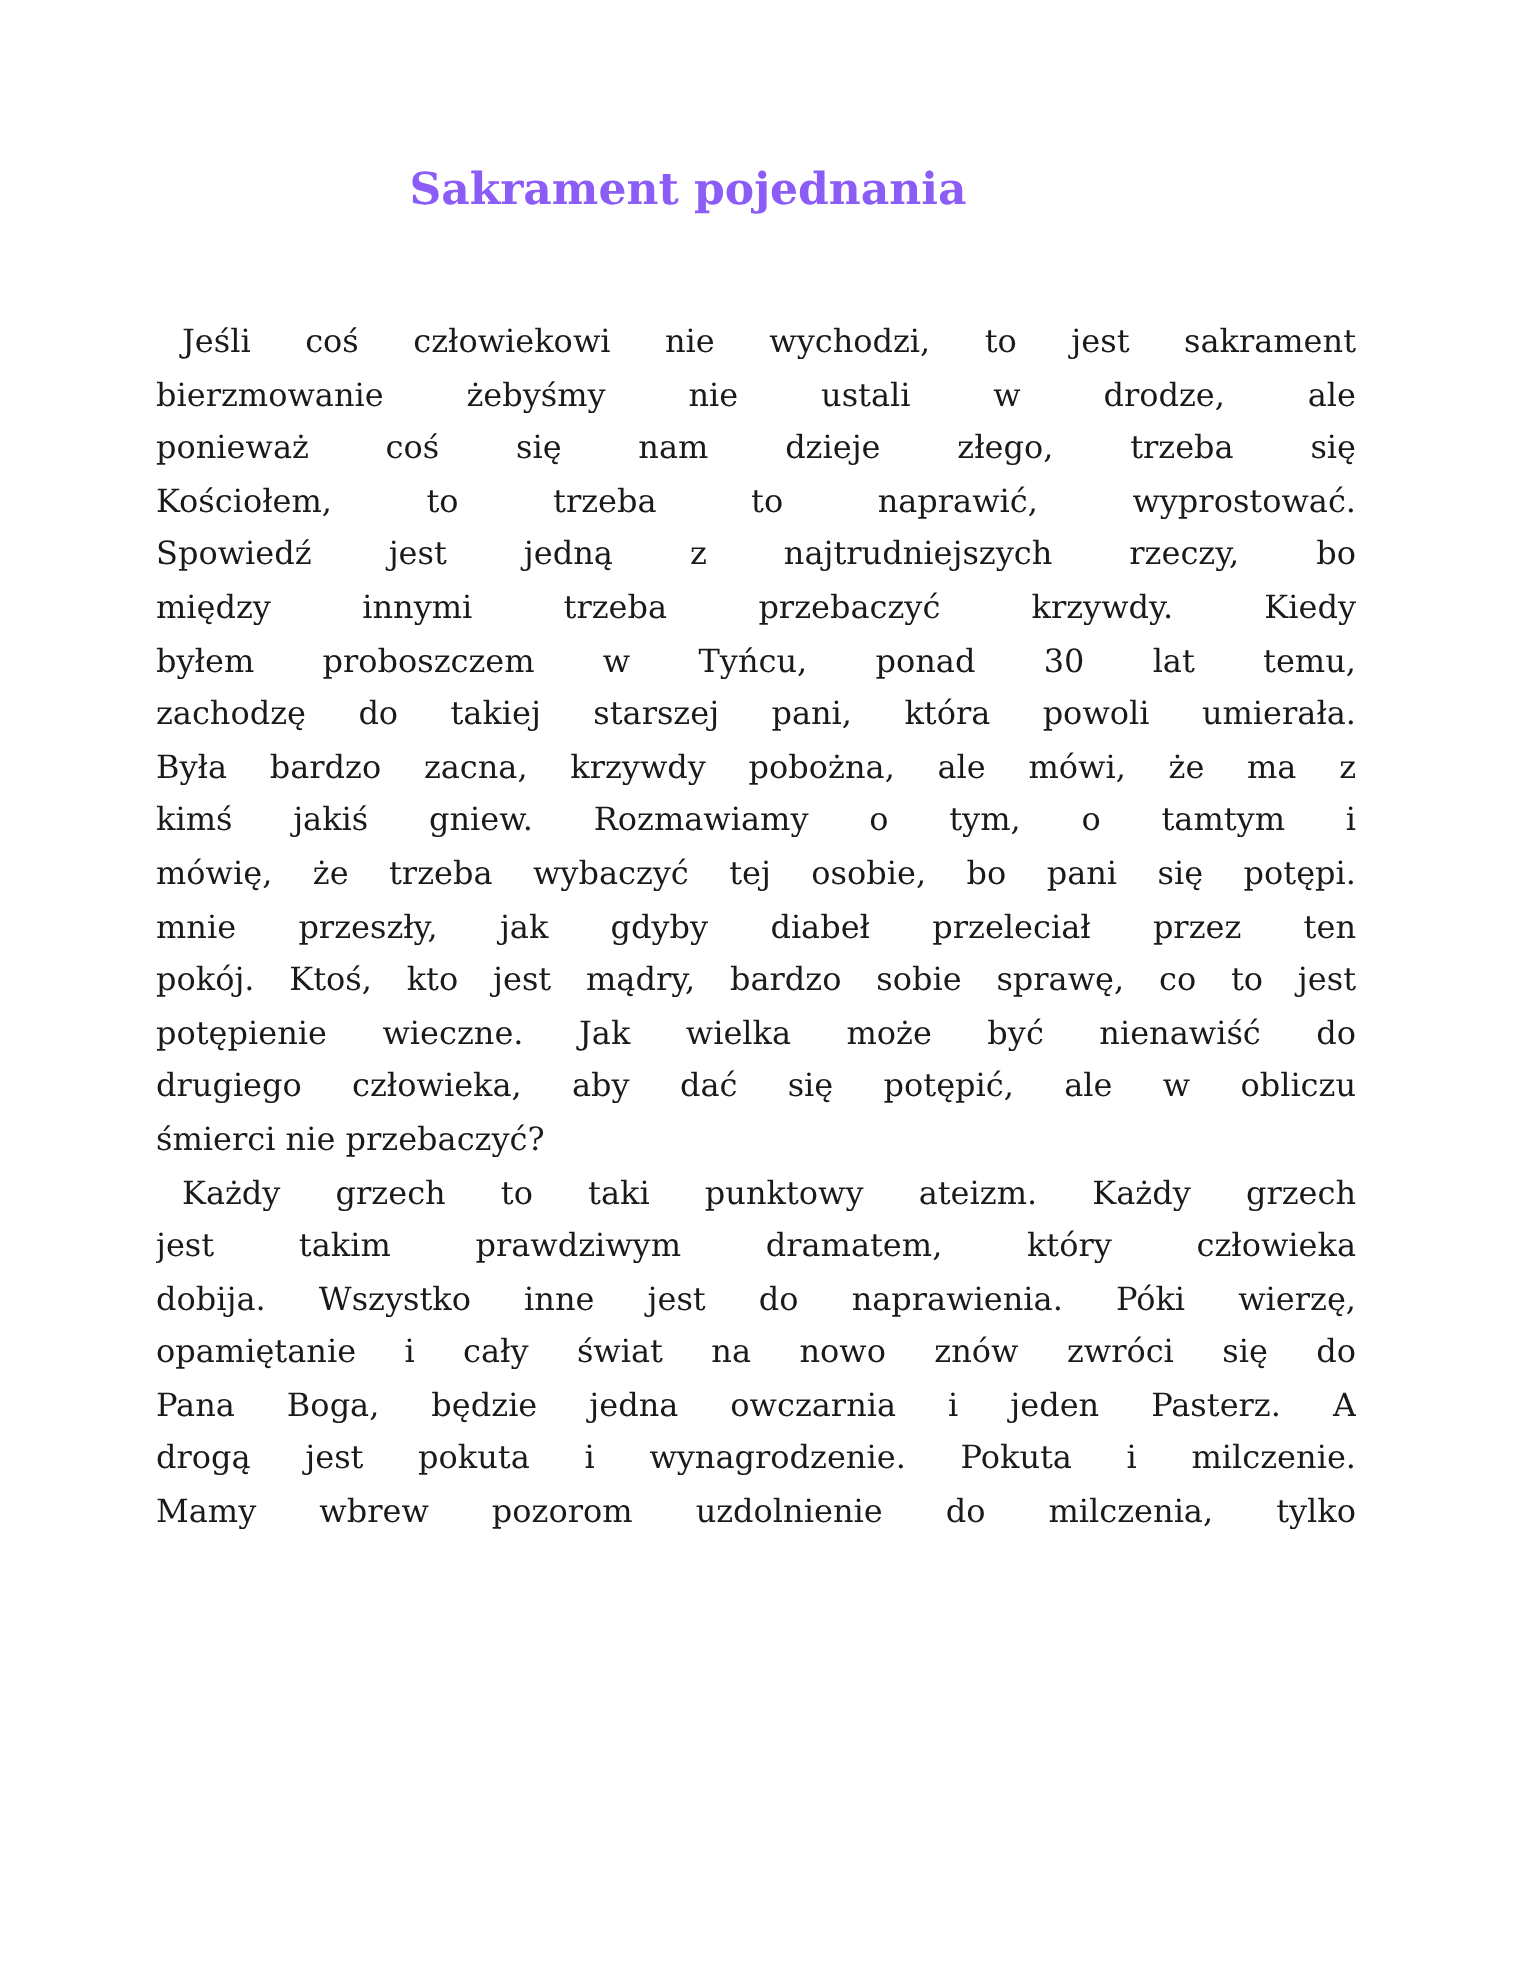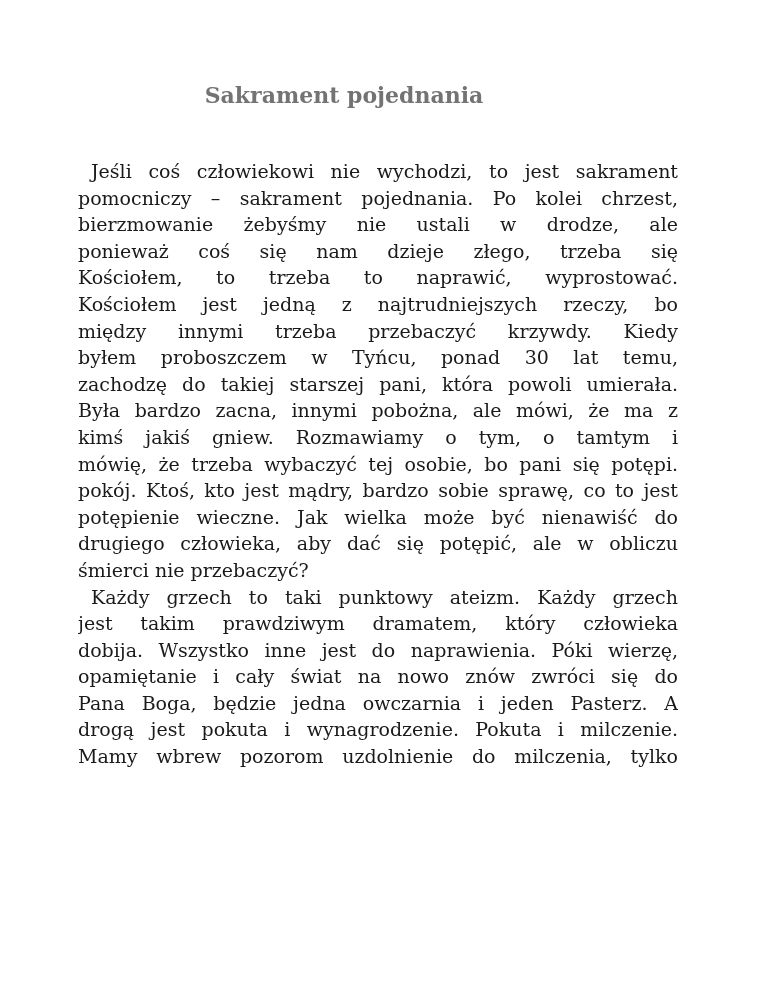--- a/index.html
+++ b/index.html
@@ -18,28 +18,28 @@
   }
   .title {
     position: absolute;
     top: 82px;
     left: 0;
     width: 688px;
     margin: 0;
     text-align: center;
     font-size: 22px;
     font-weight: bold;
-    color: #737373;
+    color: #8b5cf6;
   }
   .text-body {
     position: absolute;
     top: 158px;
     left: 78px;
     width: 600px;
-    font-size: 19px;
+    font-size: 16px;
   }
   .paragraph {
     margin: 0;
     padding: 0;
   }
   .line {
     line-height: 26.6px;
     height: 26.6px;
     text-align: justify;
     text-align-last: justify;
@@ -54,31 +54,31 @@
   }
 </style>
 </head>
 <body>
 
 <div class="page">
   <h1 class="title">Sakrament pojednania</h1>
   <div class="text-body">
       <div class="paragraph">
         <div class="line first">Jeśli coś człowiekowi nie wychodzi, to jest sakrament</div>
-        <div class="line">pomocniczy – sakrament pojednania. Po kolei chrzest,</div>
         <div class="line">bierzmowanie żebyśmy nie ustali w drodze, ale</div>
         <div class="line">ponieważ coś się nam dzieje złego, trzeba się</div>
         <div class="line">Kościołem, to trzeba to naprawić, wyprostować.</div>
-        <div class="line">Kościołem jest jedną z najtrudniejszych rzeczy, bo</div>
+        <div class="line">Spowiedź jest jedną z najtrudniejszych rzeczy, bo</div>
         <div class="line">między innymi trzeba przebaczyć krzywdy. Kiedy</div>
         <div class="line">byłem proboszczem w Tyńcu, ponad 30 lat temu,</div>
         <div class="line">zachodzę do takiej starszej pani, która powoli umierała.</div>
-        <div class="line">Była bardzo zacna, innymi pobożna, ale mówi, że ma z</div>
+        <div class="line">Była bardzo zacna, krzywdy pobożna, ale mówi, że ma z</div>
         <div class="line">kimś jakiś gniew. Rozmawiamy o tym, o tamtym i</div>
         <div class="line">mówię, że trzeba wybaczyć tej osobie, bo pani się potępi.</div>
+        <div class="line">mnie przeszły, jak gdyby diabeł przeleciał przez ten</div>
         <div class="line">pokój. Ktoś, kto jest mądry, bardzo sobie sprawę, co to jest</div>
         <div class="line">potępienie wieczne. Jak wielka może być nienawiść do</div>
         <div class="line">drugiego człowieka, aby dać się potępić, ale w obliczu</div>
         <div class="line last">śmierci nie przebaczyć?</div>
       </div>
       <div class="paragraph">
         <div class="line first">Każdy grzech to taki punktowy ateizm. Każdy grzech</div>
         <div class="line">jest takim prawdziwym dramatem, który człowieka</div>
         <div class="line">dobija. Wszystko inne jest do naprawienia. Póki wierzę,</div>
         <div class="line">opamiętanie i cały świat na nowo znów zwróci się do</div>

